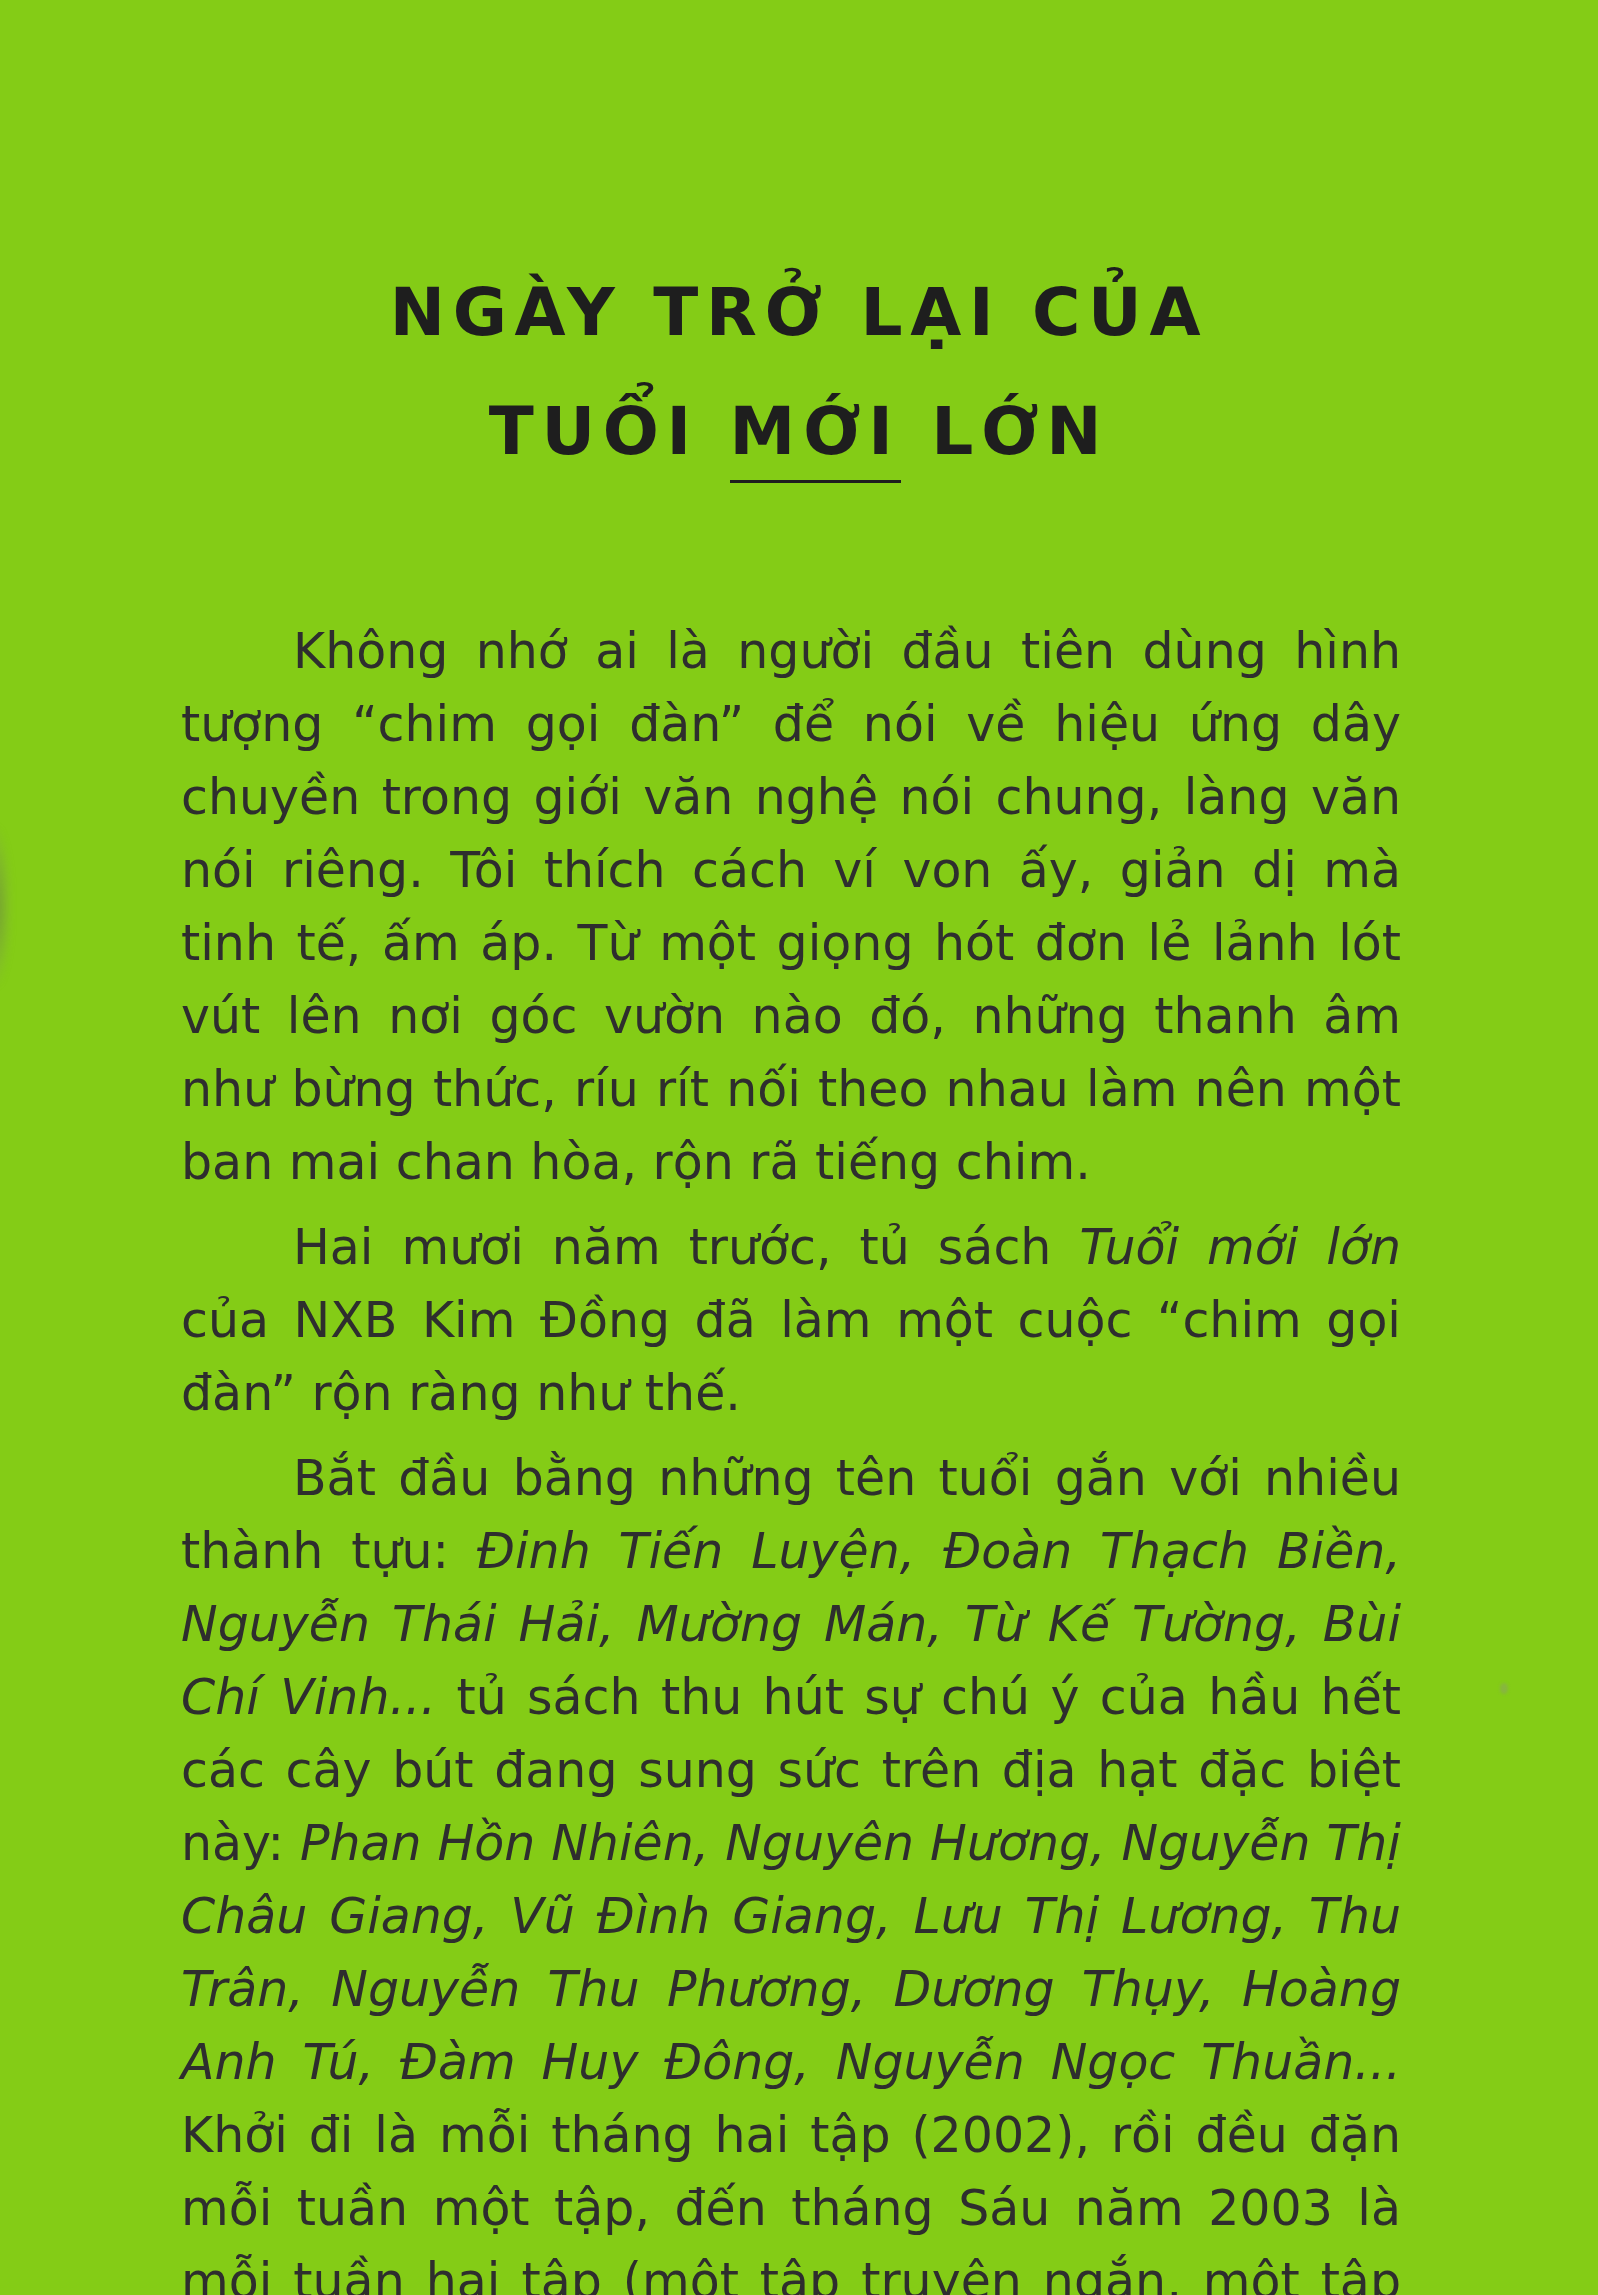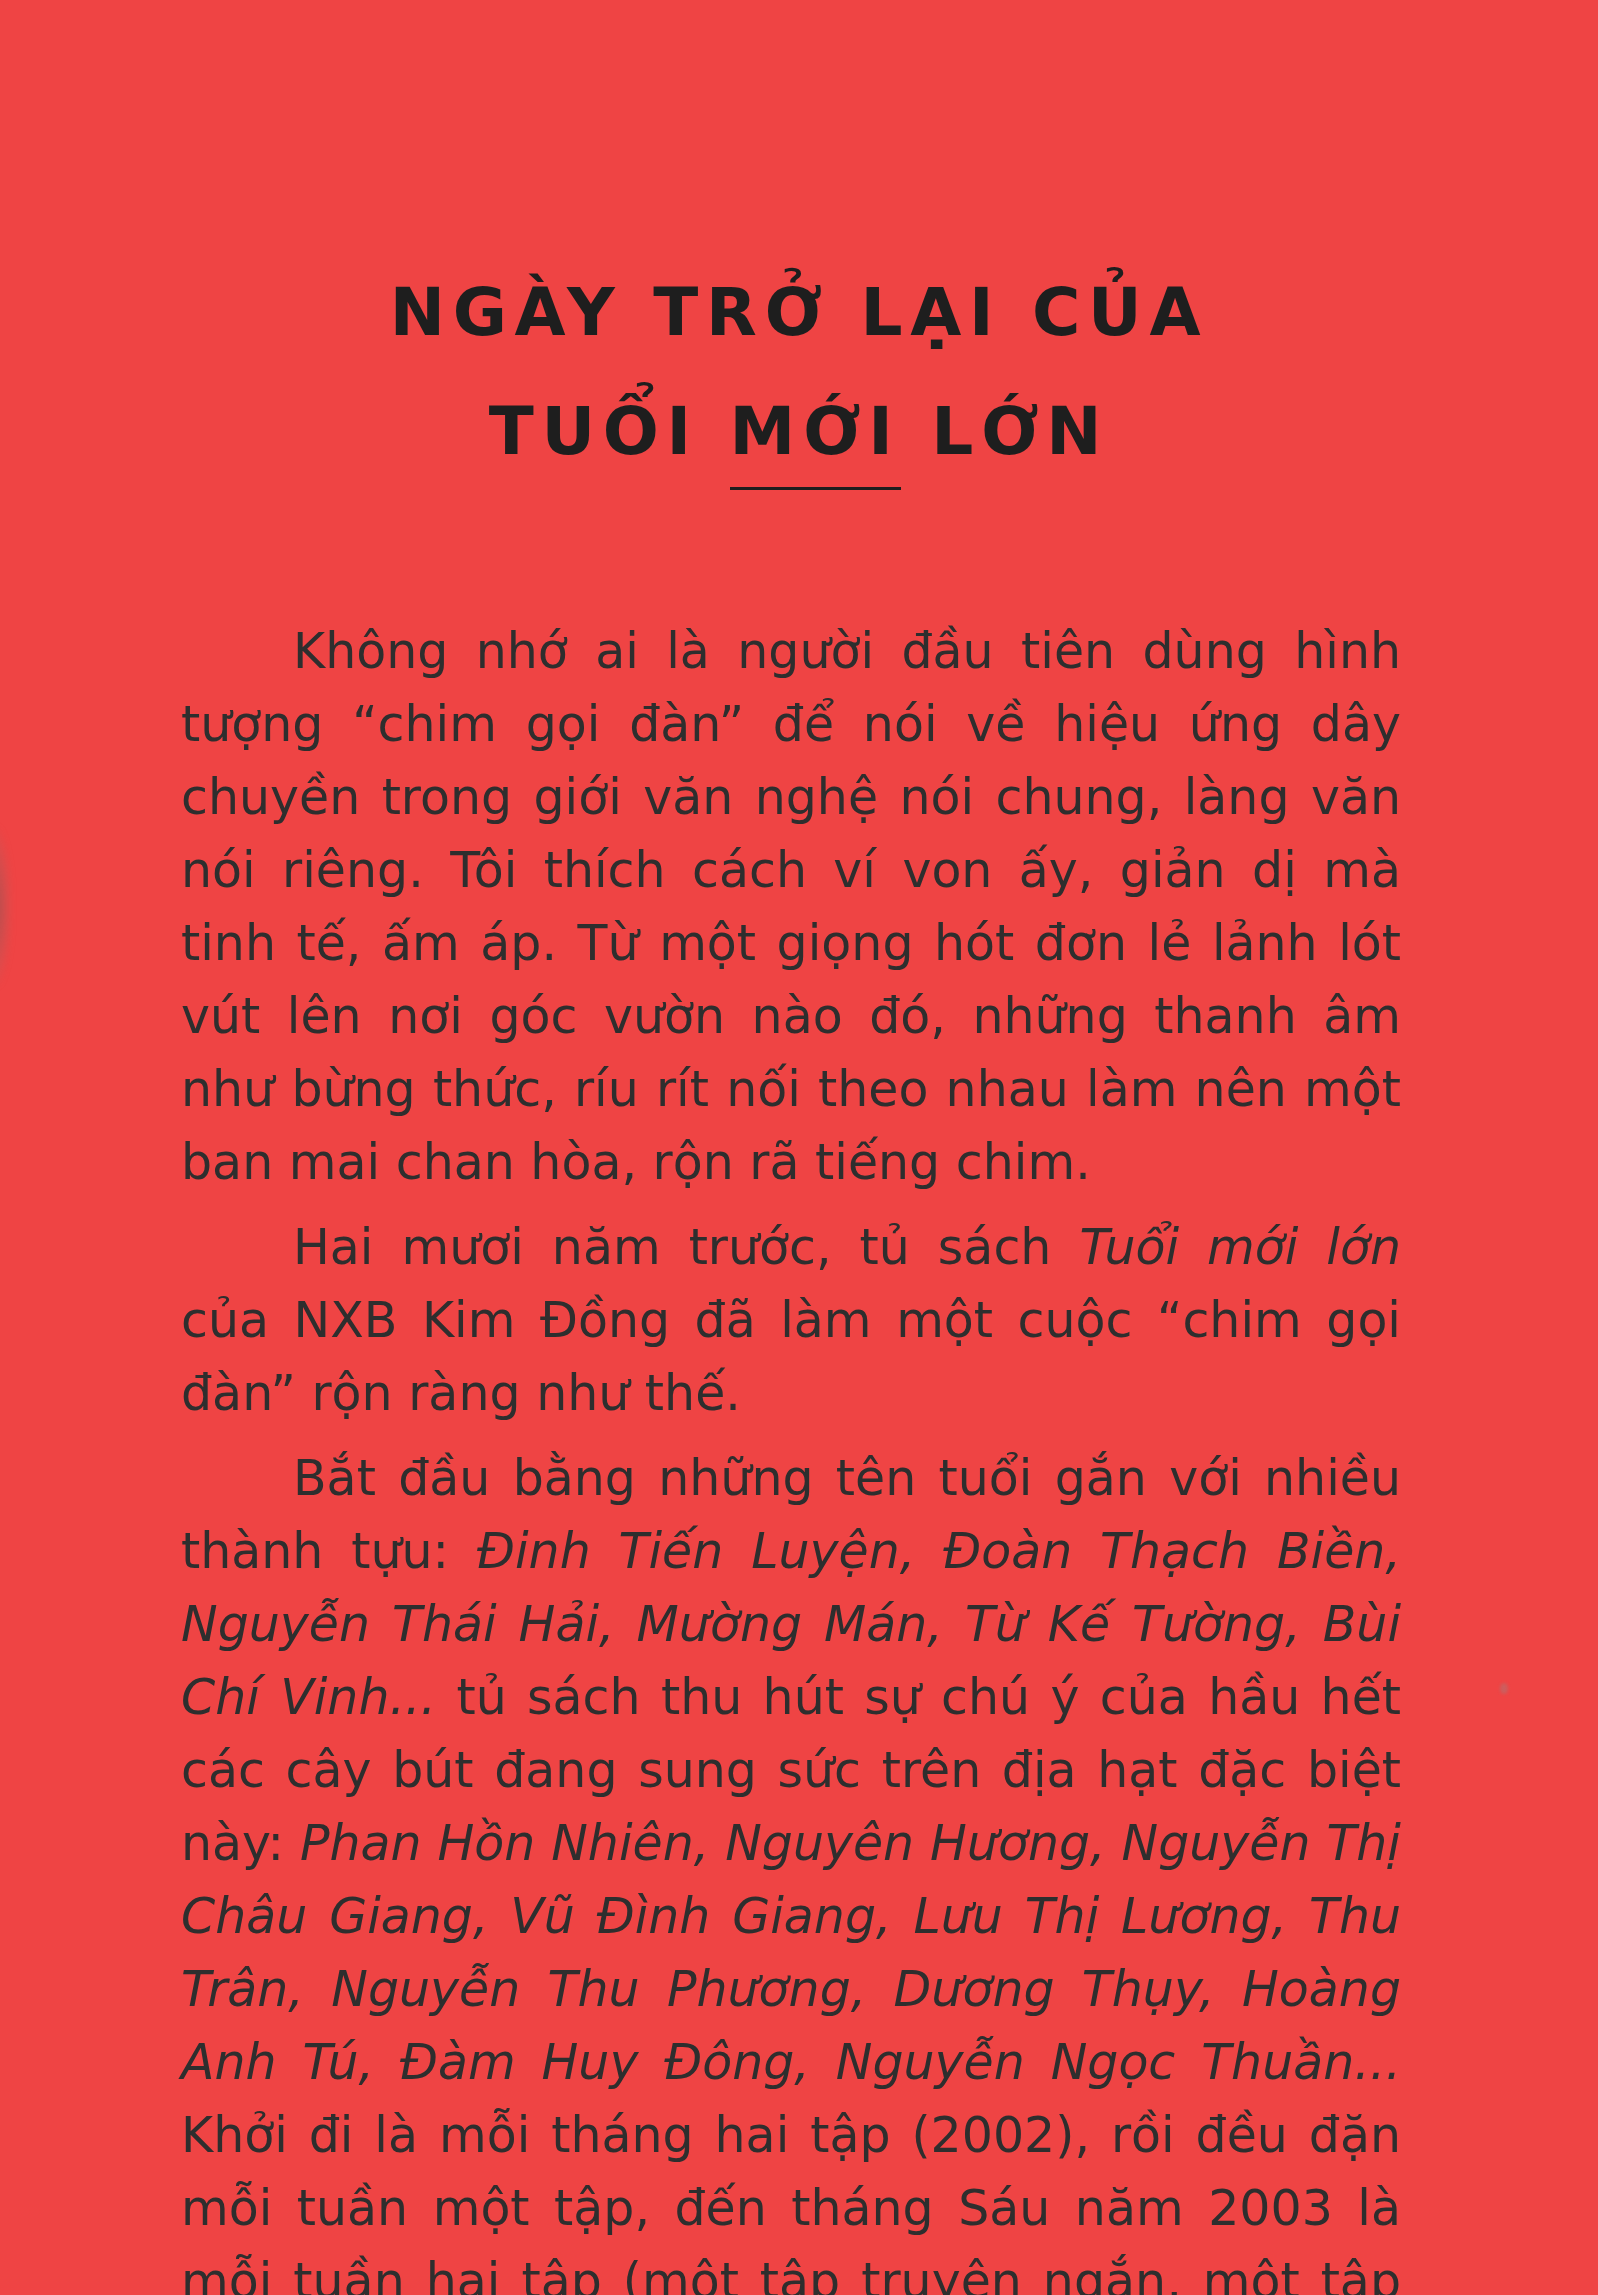--- a/index.html
+++ b/index.html
@@ -4,21 +4,21 @@
 <style>
   html, body {
     margin: 0;
     padding: 0;
     background: #e8e8e8;
   }
   .page {
     position: relative;
     width: 1598px;
     height: 2295px;
-    background: #ef4444;
+    background: #84cc16;
     overflow: hidden;
     font-family: "DejaVu Sans", "Liberation Sans", sans-serif;
     color: #2b2b2b;
   }
   .chapter-title {
     position: absolute;
     top: 253px;
     left: 0;
     width: 100%;
     margin: 0;
@@ -29,21 +29,21 @@
     letter-spacing: 7.7px;
     line-height: 119px;
     color: #1e1e1e;
   }
   .title-line {
     display: block;
     white-space: nowrap;
   }
   .title-underline {
     border-bottom: 3.8px solid #1e1e1e;
-    padding-bottom: 17px;
+    padding-bottom: 10px;
   }
   .page-body {
     position: absolute;
     left: 169px;
     top: 603px;
     width: 1244px;
     font-size: 49px;
     line-height: 73px;
     text-align: justify;
     color: #2e2e2e;

